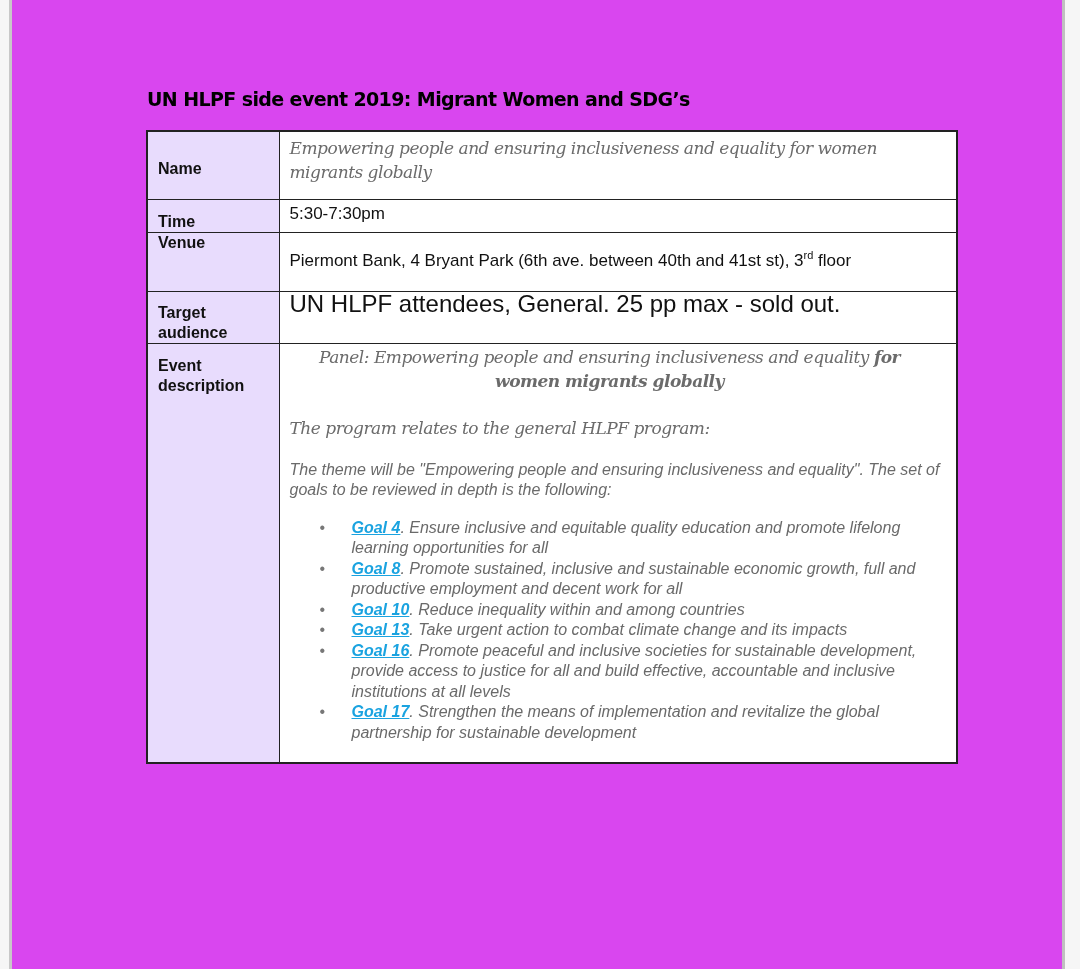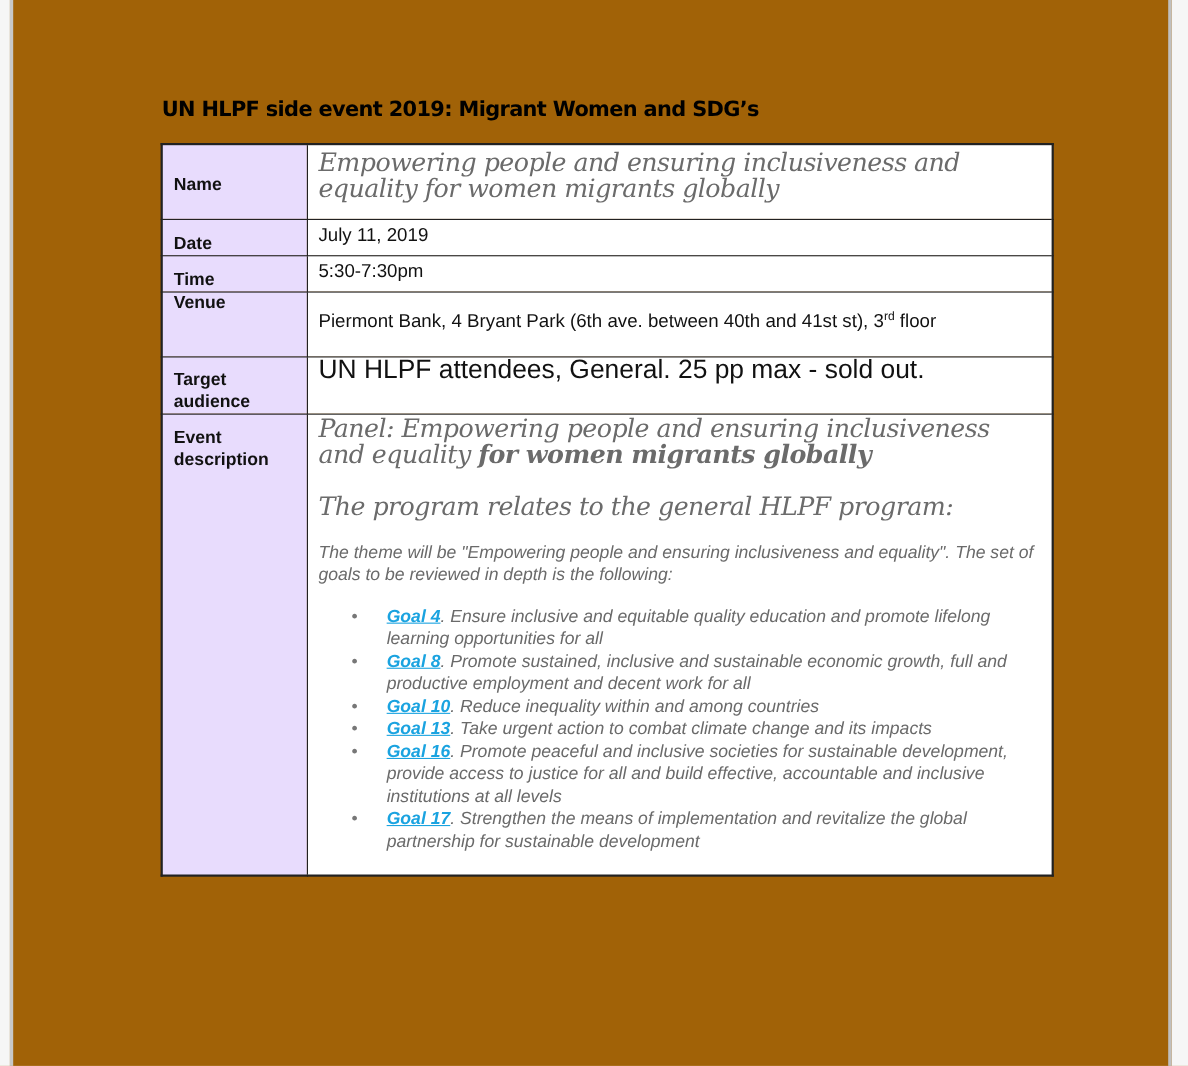--- a/index.html
+++ b/index.html
@@ -13,21 +13,21 @@
     position: relative;
     overflow: hidden;
     font-family: "Liberation Sans", sans-serif;
   }
   .page {
     position: absolute;
     left: 9px;
     top: 0;
     width: 1056px;
     height: 969px;
-    background: #a16207;
+    background: #d946ef;
     border-left: 3px solid #c8c8c8;
     border-right: 3px solid #c0c0c0;
     box-sizing: border-box;
   }
   .doc-title {
     position: absolute;
     left: 135px;
     top: 88px;
     font-family: "DejaVu Sans", sans-serif;
     font-weight: bold;
@@ -62,21 +62,21 @@
     box-sizing: border-box;
   }
   .value-cell {
     padding: 0 0 0 10px !important;
     background: #fff;
     box-sizing: border-box;
   }
   .serif-italic {
     font-family: "DejaVu Serif", serif;
     font-style: italic;
-    font-size: 23px;
+    font-size: 17px;
     color: #6b6b6b;
     line-height: 24px;
     letter-spacing: -0.5px;
   }
   .calibri-like {
     font-family: "Liberation Sans", sans-serif;
     font-size: 17px;
     color: #111;
     line-height: 24px;
   }
@@ -132,28 +132,20 @@
   <table class="event-table">
     <tbody>
         <tr class="row-name">
       <td class="label-cell">
         <div style="padding-top:27px">Name</div>
       </td>
       <td class="value-cell">
         <div class="serif-italic" style="padding-top:4px; width:620px;">Empowering people and ensuring inclusiveness and equality for women migrants globally</div>
       </td>
     </tr>
-    <tr class="row-date">
-      <td class="label-cell">
-        <div style="padding-top:12px">Date</div>
-      </td>
-      <td class="value-cell">
-        <div class="calibri-like" style="padding-top:2px">July 11, 2019</div>
-      </td>
-    </tr>
     <tr class="row-time">
       <td class="label-cell">
         <div style="padding-top:12px">Time</div>
       </td>
       <td class="value-cell">
         <div class="calibri-like" style="padding-top:2px">5:30-7:30pm</div>
       </td>
     </tr>
     <tr class="row-venue">
       <td class="label-cell">
@@ -169,21 +161,21 @@
       </td>
       <td class="value-cell">
         <div class="arial-like" style="padding-top:1px">UN HLPF attendees, General. 25 pp max - sold out.</div>
       </td>
     </tr>
     <tr class="row-desc">
       <td class="label-cell">
         <div style="padding-top:12px; width:100px;">Event description</div>
       </td>
       <td class="value-cell">
-        <div class="serif-italic" style="padding-top:1px; width:640px;"><span>Panel: Empowering people and ensuring inclusiveness and equality </span><b>for women migrants globally</b></div>
+        <div class="serif-italic" style="padding-top:1px; width:640px;text-align:center;"><span>Panel: Empowering people and ensuring inclusiveness and equality </span><b>for women migrants globally</b></div>
         <div class="serif-italic" style="margin-top:23px;">The program relates to the general HLPF program:</div>
         <div class="gray-italic-sans" style="margin-top:20px; width:660px;">The theme will be "Empowering people and ensuring inclusiveness and equality". The set of goals to be reviewed in depth is the following:</div>
         <ul class="goal-list gray-italic-sans" style="margin-top:17px; width:664px;">
           <li><span class="bullet">•</span><span class="goal-link">Goal 4</span><span>. Ensure inclusive and equitable quality education and promote lifelong learning opportunities for all</span></li>
           <li><span class="bullet">•</span><span class="goal-link">Goal 8</span><span>. Promote sustained, inclusive and sustainable economic growth, full and productive employment and decent work for all</span></li>
           <li><span class="bullet">•</span><span class="goal-link">Goal 10</span><span>. Reduce inequality within and among countries</span></li>
           <li><span class="bullet">•</span><span class="goal-link">Goal 13</span><span>. Take urgent action to combat climate change and its impacts</span></li>
           <li><span class="bullet">•</span><span class="goal-link">Goal 16</span><span>. Promote peaceful and inclusive societies for sustainable development, provide access to justice for all and build effective, accountable and inclusive institutions at all levels</span></li>
           <li><span class="bullet">•</span><span class="goal-link">Goal 17</span><span>. Strengthen the means of implementation and revitalize the global partnership for sustainable development</span></li>
         </ul>

